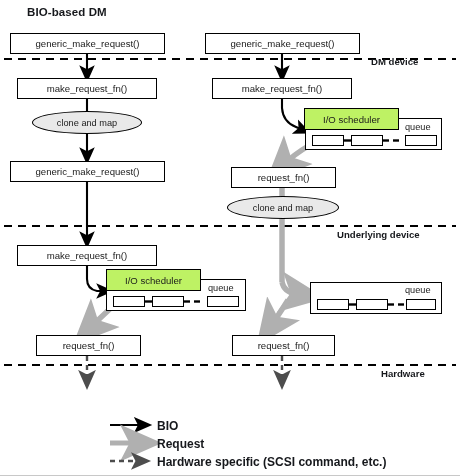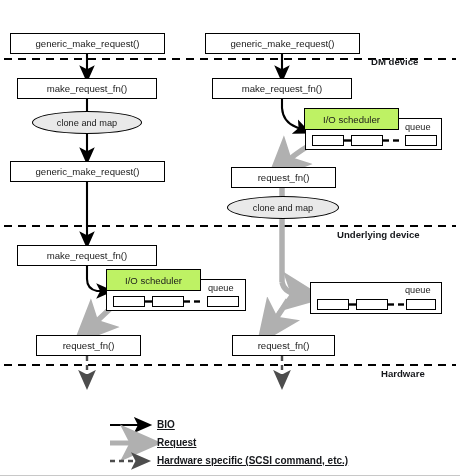--- a/index.html
+++ b/index.html
@@ -13,21 +13,21 @@
   .ellipse{position:absolute;box-sizing:border-box;background:#e9e9e9;border:1.6px solid #000;
         border-radius:50%;display:flex;align-items:center;justify-content:center;
         font-size:9.2px;color:#1a1a1a;white-space:nowrap;}
   .queue-box{position:absolute;box-sizing:border-box;background:#ffffff;border:1.7px solid #000;}
   .queue-label{position:absolute;font-size:9.2px;color:#1a1a1a;white-space:nowrap;}
   .req-slot{position:absolute;box-sizing:border-box;background:#fff;border:1.6px solid #000;}
   .sched{position:absolute;box-sizing:border-box;background:#bef264;border:1.6px solid #000;
         display:flex;align-items:center;justify-content:center;font-size:9.6px;
         color:#1a1a1a;white-space:nowrap;}
   .band-label{position:absolute;font-size:9.6px;font-weight:bold;color:#16181c;white-space:nowrap;}
-  .legend-label{position:absolute;font-size:10px;font-weight:bold;color:#16181c;white-space:nowrap;text-decoration:underline;}
+  .legend-label{position:absolute;font-size:12px;font-weight:bold;color:#16181c;white-space:nowrap;}
   .hr-bottom{position:absolute;left:0;bottom:0;width:460px;height:1px;background:#c8c8c8;}
 </style>
 </head>
 <body>
 
 <div id="root">
 
   <svg class="layer" viewBox="0 0 460 476">
     <defs>
       <marker id="ah-black" markerWidth="9" markerHeight="9" refX="4.2" refY="4" orient="auto">
@@ -88,20 +88,21 @@
       <line x1="110" y1="425" x2="143" y2="425" stroke="#000000" stroke-width="2.2" marker-end="url(#ah-black)"></line>
     </g>
     <g>
       <line x1="110" y1="443" x2="141" y2="443" stroke="#b0b0b0" stroke-width="5" marker-end="url(#ah-gray)"></line>
     </g>
     <g>
       <line x1="110" y1="461" x2="141" y2="461" stroke="#4d4d4d" stroke-width="2.4" stroke-dasharray="5,4" marker-end="url(#ah-dark)"></line>
     </g>
   </svg>
 
+  <div class="col-title" style="left:27px;top:6px;">BIO-based DM</div>
 
   <div class="band-label" style="left:371px;top:56px;">DM device</div>
   <div class="band-label" style="left:337px;top:229px;">Underlying device</div>
   <div class="band-label" style="left:381px;top:368px;">Hardware</div>
 
   <div class="node" style="left:10px;top:33px;width:155px;height:21px;">generic_make_request()</div>
 
   <div class="node" style="left:17px;top:78px;width:140px;height:21px;">make_request_fn()</div>
 
   <div class="ellipse" style="left:32px;top:111px;width:110px;height:23px;">clone and map</div>

